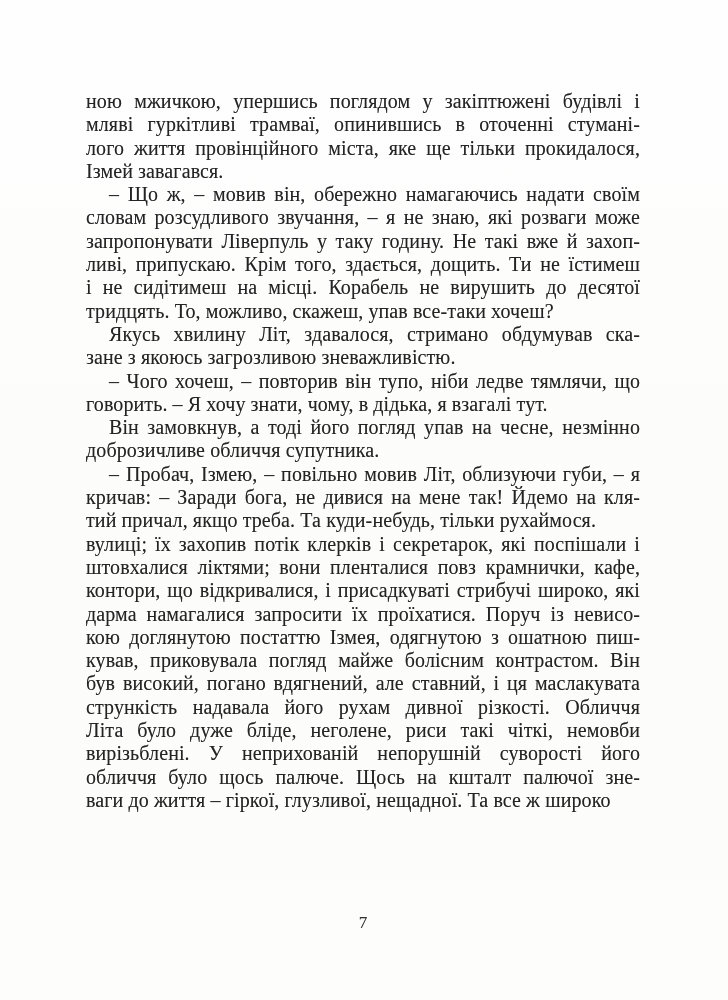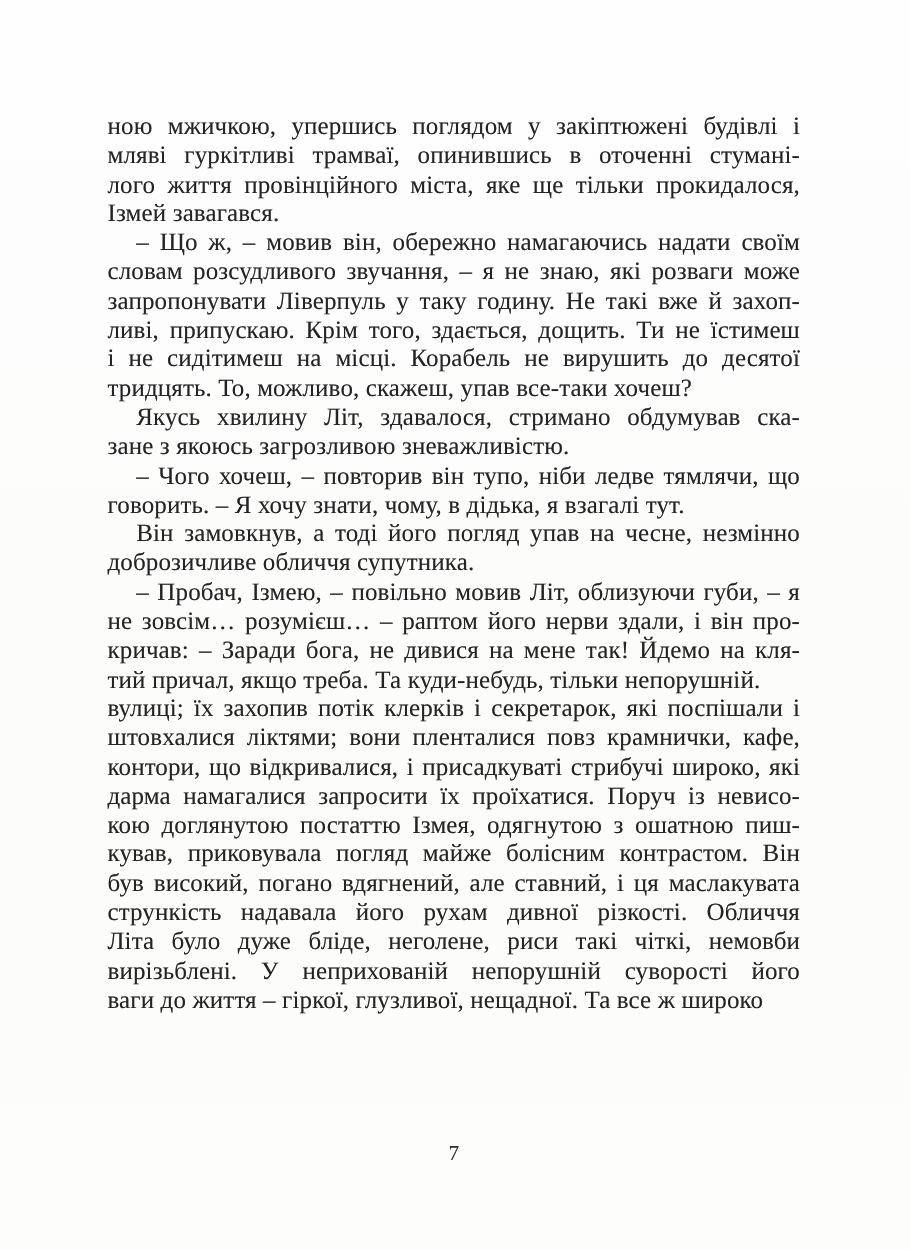--- a/index.html
+++ b/index.html
@@ -82,32 +82,32 @@
       <div class="paragraph">
         <div class="line indent">– Чого хочеш, – повторив він тупо, ніби ледве тямлячи, що</div>
         <div class="line last">говорить. – Я хочу знати, чому, в дідька, я взагалі тут.</div>
       </div>
       <div class="paragraph">
         <div class="line indent">Він замовкнув, а тоді його погляд упав на чесне, незмінно</div>
         <div class="line last">доброзичливе обличчя супутника.</div>
       </div>
       <div class="paragraph">
         <div class="line indent">– Пробач, Ізмею, – повільно мовив Літ, облизуючи губи, – я</div>
-        <div class="line">не зовсім… розумієш… – раптом його нерви здали, і він про-</div>
         <div class="line">кричав: – Заради бога, не дивися на мене так! Йдемо на кля-</div>
-        <div class="line last">тий причал, якщо треба. Та куди-небудь, тільки непорушній.</div>
+        <div class="line last">тий причал, якщо треба. Та куди-небудь, тільки рухаймося.</div>
       </div>
       <div class="paragraph">
         <div class="line">вулиці; їх захопив потік клерків і секретарок, які поспішали і</div>
         <div class="line">штовхалися ліктями; вони пленталися повз крамнички, кафе,</div>
         <div class="line">контори, що відкривалися, і присадкуваті стрибучі широко, які</div>
         <div class="line">дарма намагалися запросити їх проїхатися. Поруч із невисо-</div>
         <div class="line">кою доглянутою постаттю Ізмея, одягнутою з ошатною пиш-</div>
         <div class="line">кував, приковувала погляд майже болісним контрастом. Він</div>
         <div class="line">був високий, погано вдягнений, але ставний, і ця маслакувата</div>
         <div class="line">стрункість надавала його рухам дивної різкості. Обличчя</div>
         <div class="line">Літа було дуже бліде, неголене, риси такі чіткі, немовби</div>
         <div class="line">вирізьблені. У неприхованій непорушній суворості його</div>
+        <div class="line">обличчя було щось палюче. Щось на кшталт палючої зне-</div>
         <div class="line last">ваги до життя – гіркої, глузливої, нещадної. Та все ж широко</div>
       </div>
     </div>
   <div class="page-number">7</div>
 </div>
 
 </body></html>

